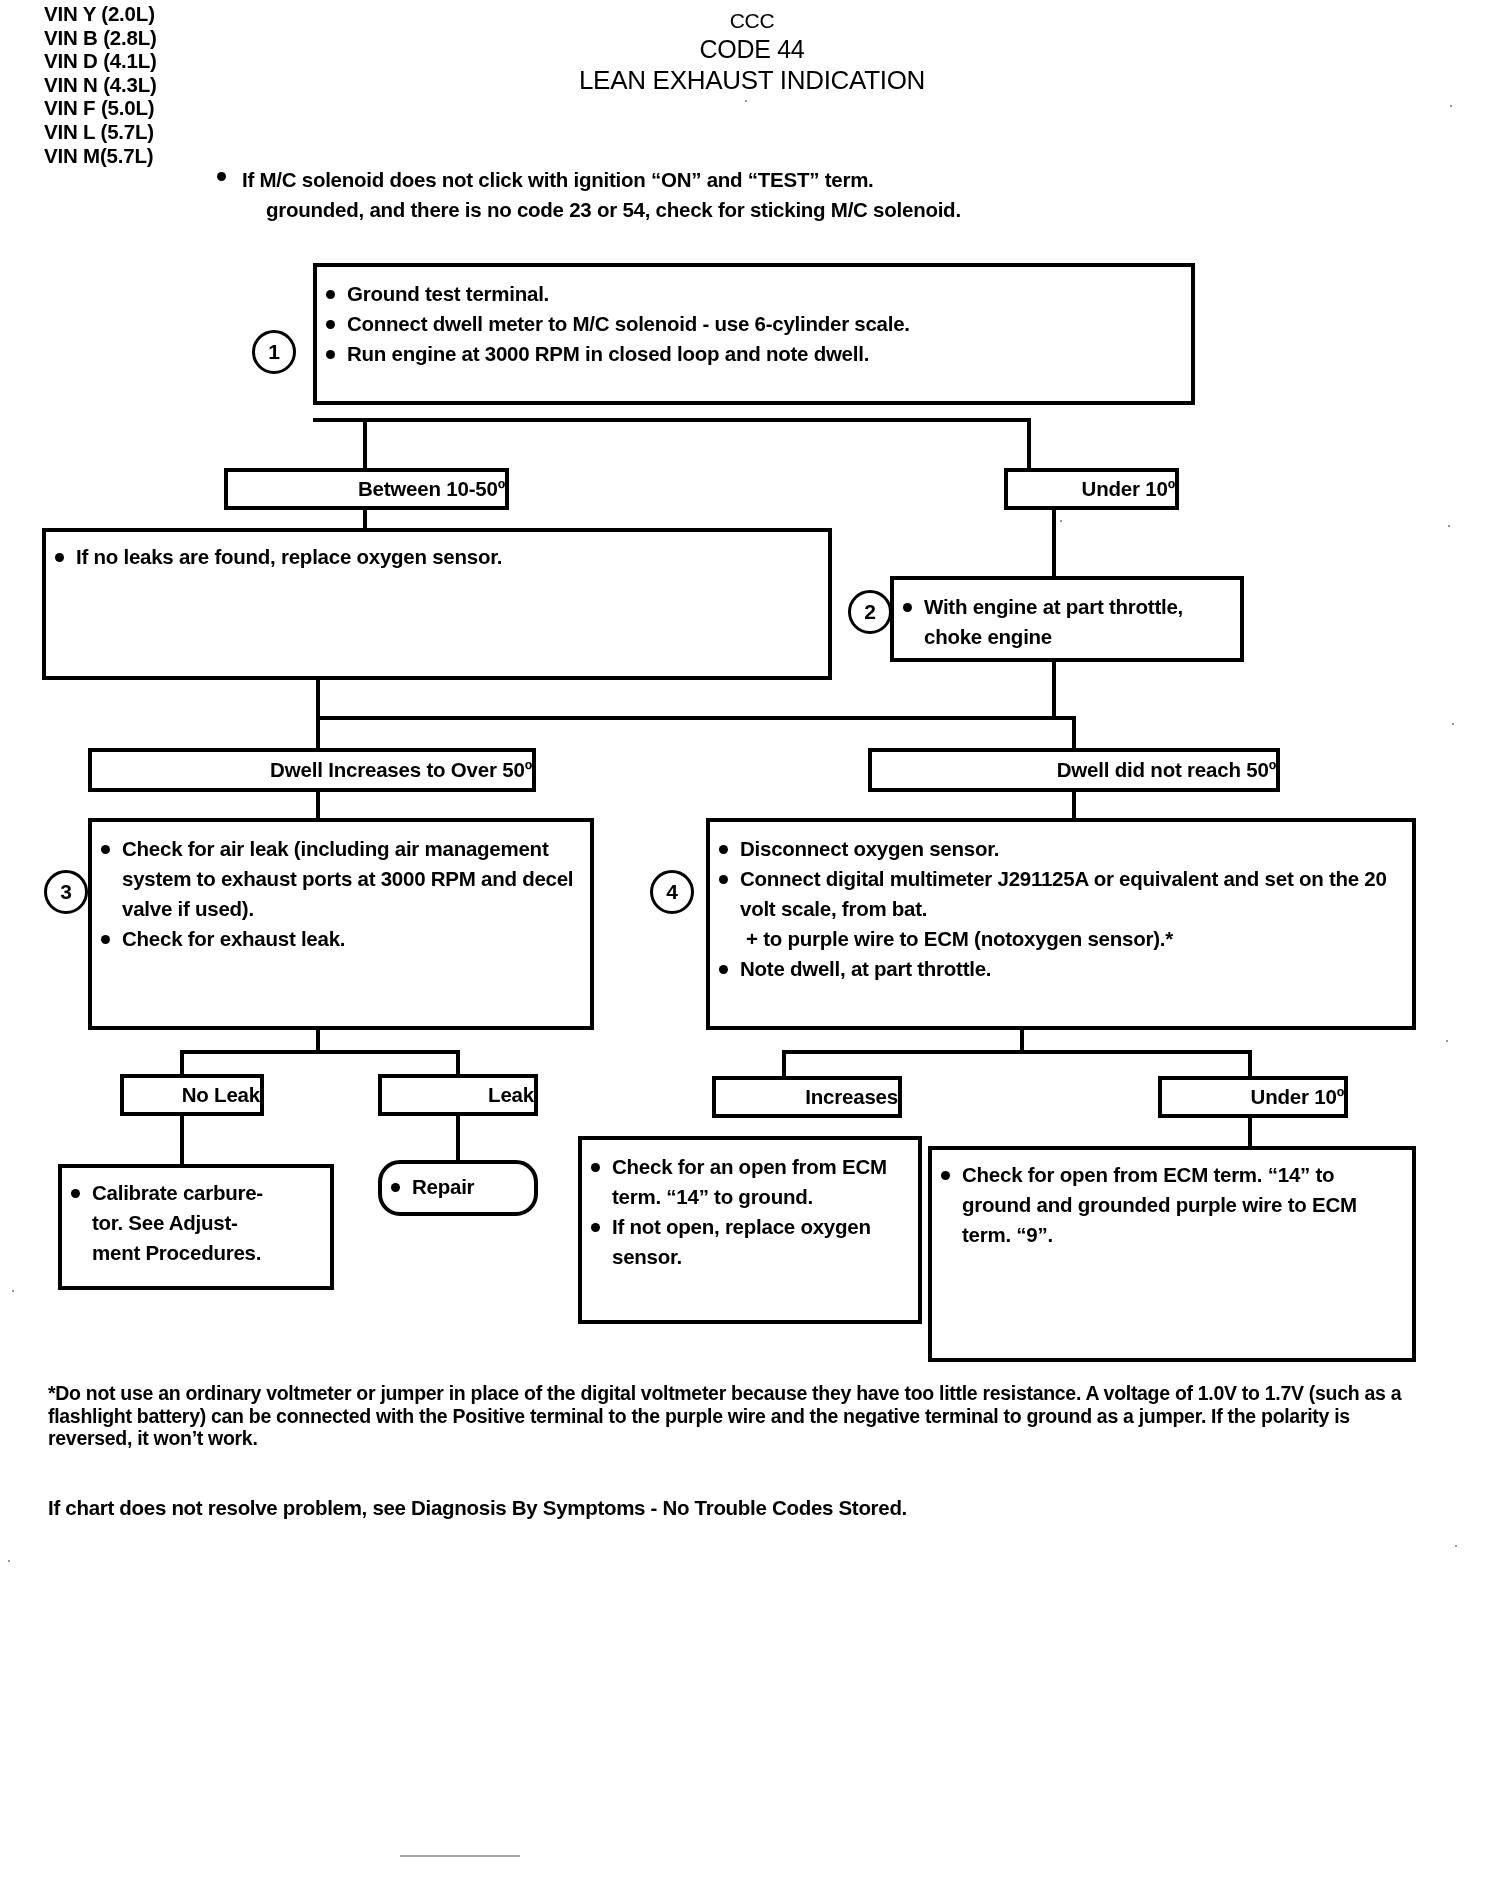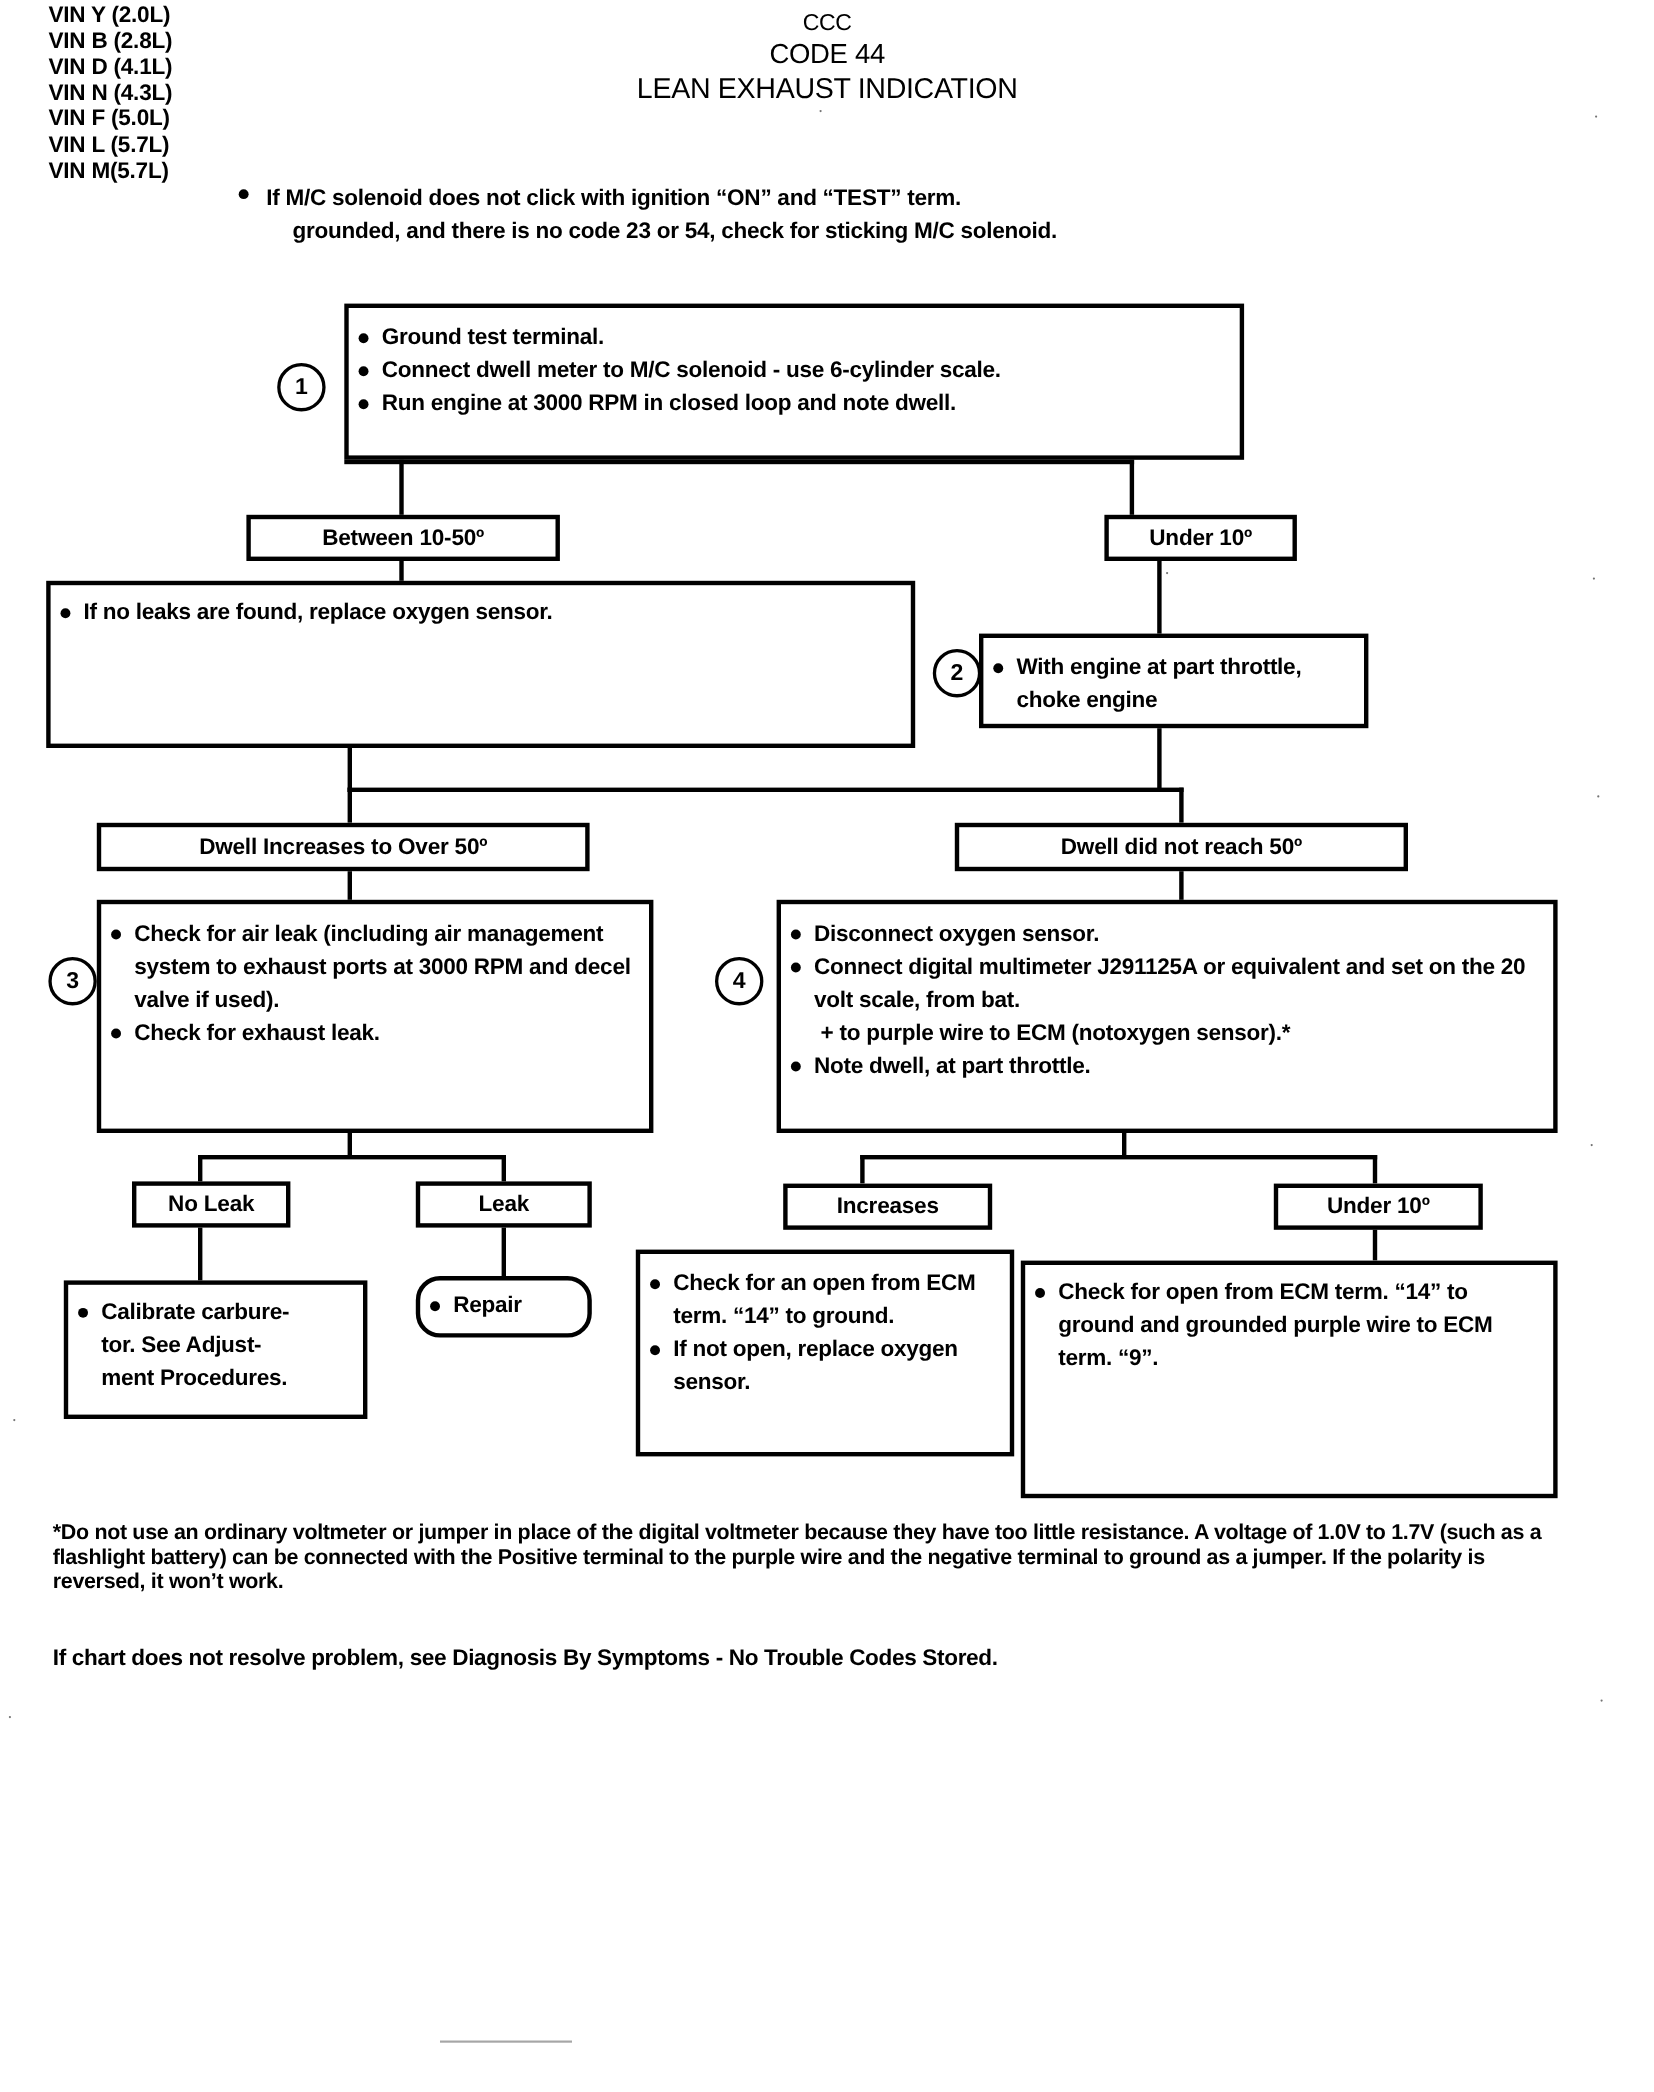--- a/index.html
+++ b/index.html
@@ -56,21 +56,21 @@
   .blist li{position:relative;padding-left:30px;margin:0;}
   .blist li::before{
     content:"";position:absolute;left:9px;top:11px;
     width:9px;height:9px;border-radius:50%;background:#000;
   }
   .blist li.nobul::before{display:none;}
 
   
   .lbl{
     position:absolute;border:4px solid #000;background:#fff;box-sizing:border-box;
-    display:flex;align-items:center;justify-content:center;
+    display:flex;align-items:center;justify-content:flex-end;
     font-weight:bold;font-size:20.5px;letter-spacing:-0.2px;
   }
 
   
   .circ{
     position:absolute;width:38px;height:38px;border:3px solid #000;border-radius:50%;
     background:#fff;display:flex;align-items:center;justify-content:center;
     font-weight:bold;font-size:21px;z-index:5;
   }
 
@@ -111,21 +111,21 @@
 
   <div class="intro">
     <span class="bullet"></span>
     <div>If M/C solenoid does not click with ignition “ON” and “TEST” term.</div>
     <div class="l2">grounded, and there is no code 23 or 54, check for sticking M/C solenoid.</div>
   </div>
 
   <div class="circ" style="left:252px;top:330px;">
     <span>1</span>
   </div>
-  <div class="box" style="left:313px;top:276px;width:818px;height:142px;">
+  <div class="box" style="left:313px;top:263px;width:882px;height:142px;">
     <ul class="blist" style="margin-top:12px;">
       <li>Ground test terminal.</li>
       <li>Connect dwell meter to M/C solenoid - use 6-cylinder scale.</li>
       <li>Run engine at 3000 RPM in closed loop and note dwell.</li>
     </ul>
   </div>
 
   <div class="ln" style="left:313px;top:418px;width:718px;height:4px;"></div>
   <div class="ln" style="left:363px;top:418px;width:4px;height:52px;"></div>
   <div class="ln" style="left:1027px;top:418px;width:4px;height:52px;"></div>

